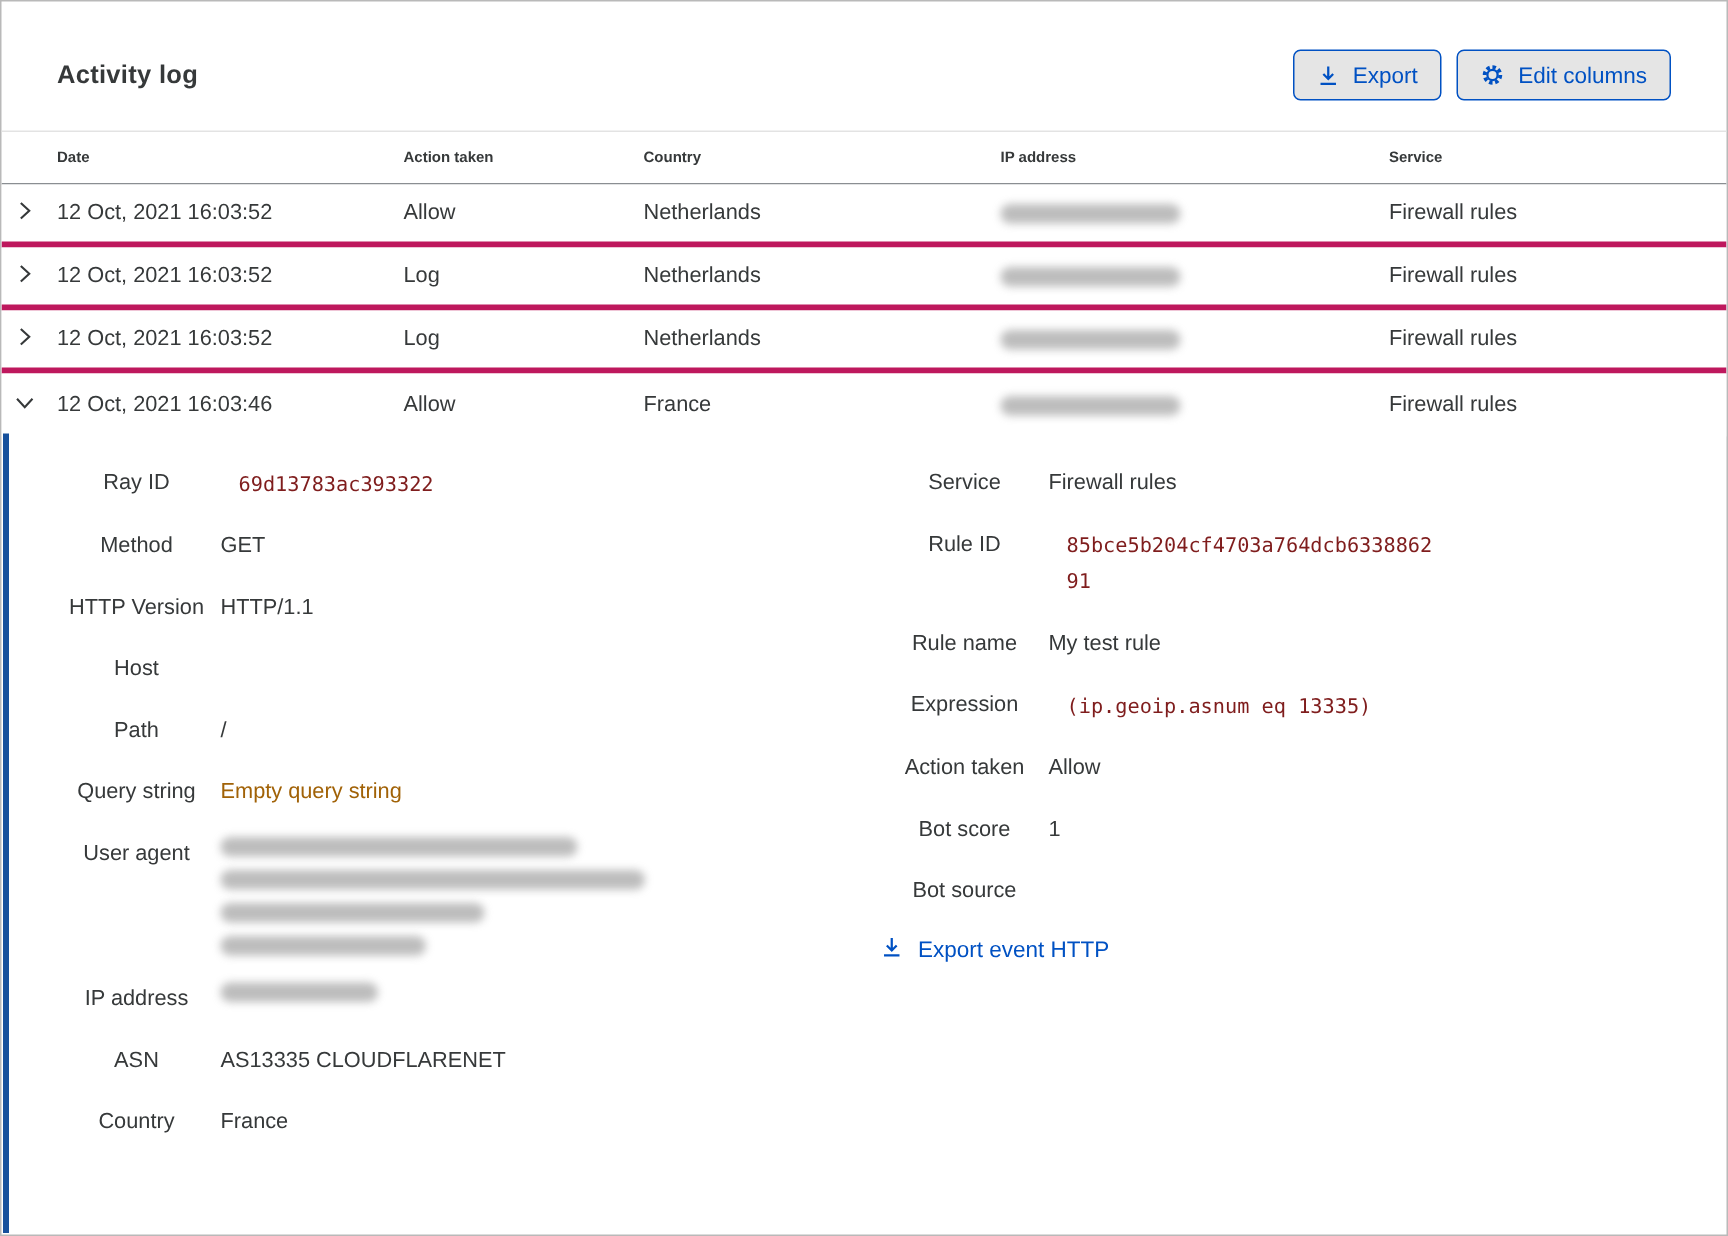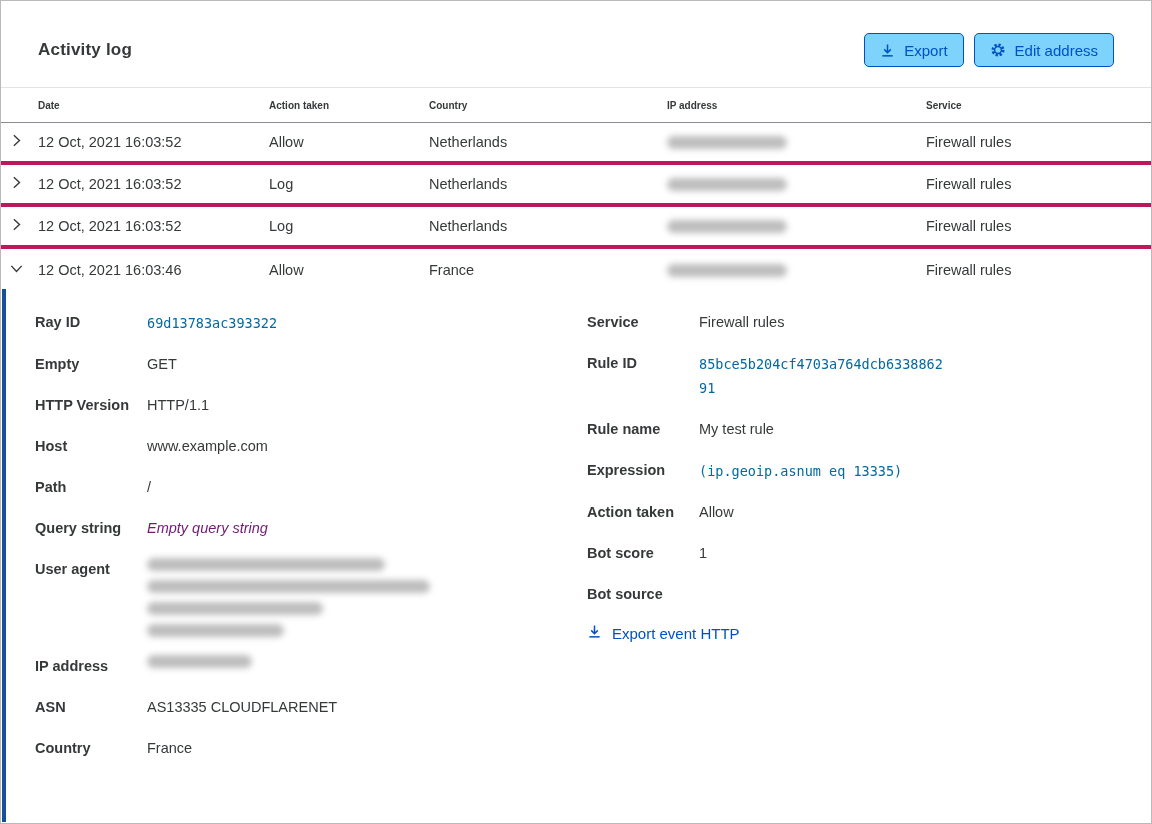--- a/index.html
+++ b/index.html
@@ -21,21 +21,21 @@
   .header {
     height:86px;
     display:flex; align-items:center; justify-content:space-between;
     padding:12px 37px 0 37px;
   }
   .page-title { font-size:17px; font-weight:bold; letter-spacing:.2px; }
   .header-actions { display:flex; gap:10px; }
   .btn {
     display:flex; align-items:center; gap:9px;
     height:34px; padding:0 15px;
-    background:#7dd3fc;
+    background:#e5e5e5;
     border:1px solid #0051c3; border-radius:5px;
     color:#0051c3; font-size:15px;
     font-family:"Liberation Sans", sans-serif;
     cursor:pointer;
   }
   .btn svg { display:block; }
 
   
   .grid {
     display:grid;
@@ -76,30 +76,31 @@
     display:grid;
     grid-template-columns:552px 1fr;
   }
   .field {
     display:flex;
     align-items:flex-start;
     margin-bottom:18px;
     line-height:23px;
     font-size:14.5px;
   }
-  .flabel { width:112px; flex:0 0 112px; font-weight:bold; }
+  .flabel { width:112px; flex:0 0 112px; font-weight:normal;text-align:center; }
   .fvalue { flex:1; }
   .fvalue.mono {
     font-family:"DejaVu Sans Mono", monospace;
     font-size:13.5px;
-    color:#0369a1;
+    color:#7f1d1d;
     line-height:24px;
+    margin-left:12px;
   }
   .fvalue.wrap { max-width:248px; word-break:break-all; }
-  .fvalue.italic { font-style:italic; color:#701a75; }
+  .fvalue.italic { color:#a16207; }
 
   .export-json-link {
     display:flex; align-items:center; gap:10px;
     color:#0051c3; font-size:15px;
     margin-top:4px;
     cursor:pointer; text-decoration:none;
   }
 </style>
 </head>
 <body>
@@ -118,21 +119,21 @@
         </span>
         <span>Export</span>
       </button>
       <button class="btn">
         <span>
           <svg width="16" height="16" viewBox="0 0 16 16">
               <circle cx="8" cy="8" r="5.2" fill="none" stroke="#0051c3" stroke-width="2.6" stroke-dasharray="2.3 1.75"></circle>
               <circle cx="8" cy="8" r="3.4" fill="none" stroke="#0051c3" stroke-width="1.5"></circle>
             </svg>
         </span>
-        <span>Edit address</span>
+        <span>Edit columns</span>
       </button>
     </div>
   </div>
 
   <div class="thead grid">
     <div></div>
     <div>Date</div>
     <div>Action taken</div>
     <div>Country</div>
     <div>IP address</div>
@@ -200,30 +201,29 @@
   </div>
 
   <div class="detail-panel">
 
     <div>
       <div class="field">
         <div class="flabel">Ray ID</div>
         <div class="fvalue mono">69d13783ac393322</div>
       </div>
       <div class="field">
-        <div class="flabel">Empty</div>
+        <div class="flabel">Method</div>
         <div class="fvalue">GET</div>
       </div>
       <div class="field">
         <div class="flabel">HTTP Version</div>
         <div class="fvalue">HTTP/1.1</div>
       </div>
       <div class="field">
         <div class="flabel">Host</div>
-        <div class="fvalue">www.example.com</div>
       </div>
       <div class="field">
         <div class="flabel">Path</div>
         <div class="fvalue">/</div>
       </div>
       <div class="field">
         <div class="flabel">Query string</div>
         <div class="fvalue italic">Empty query string</div>
       </div>
       <div class="field">

